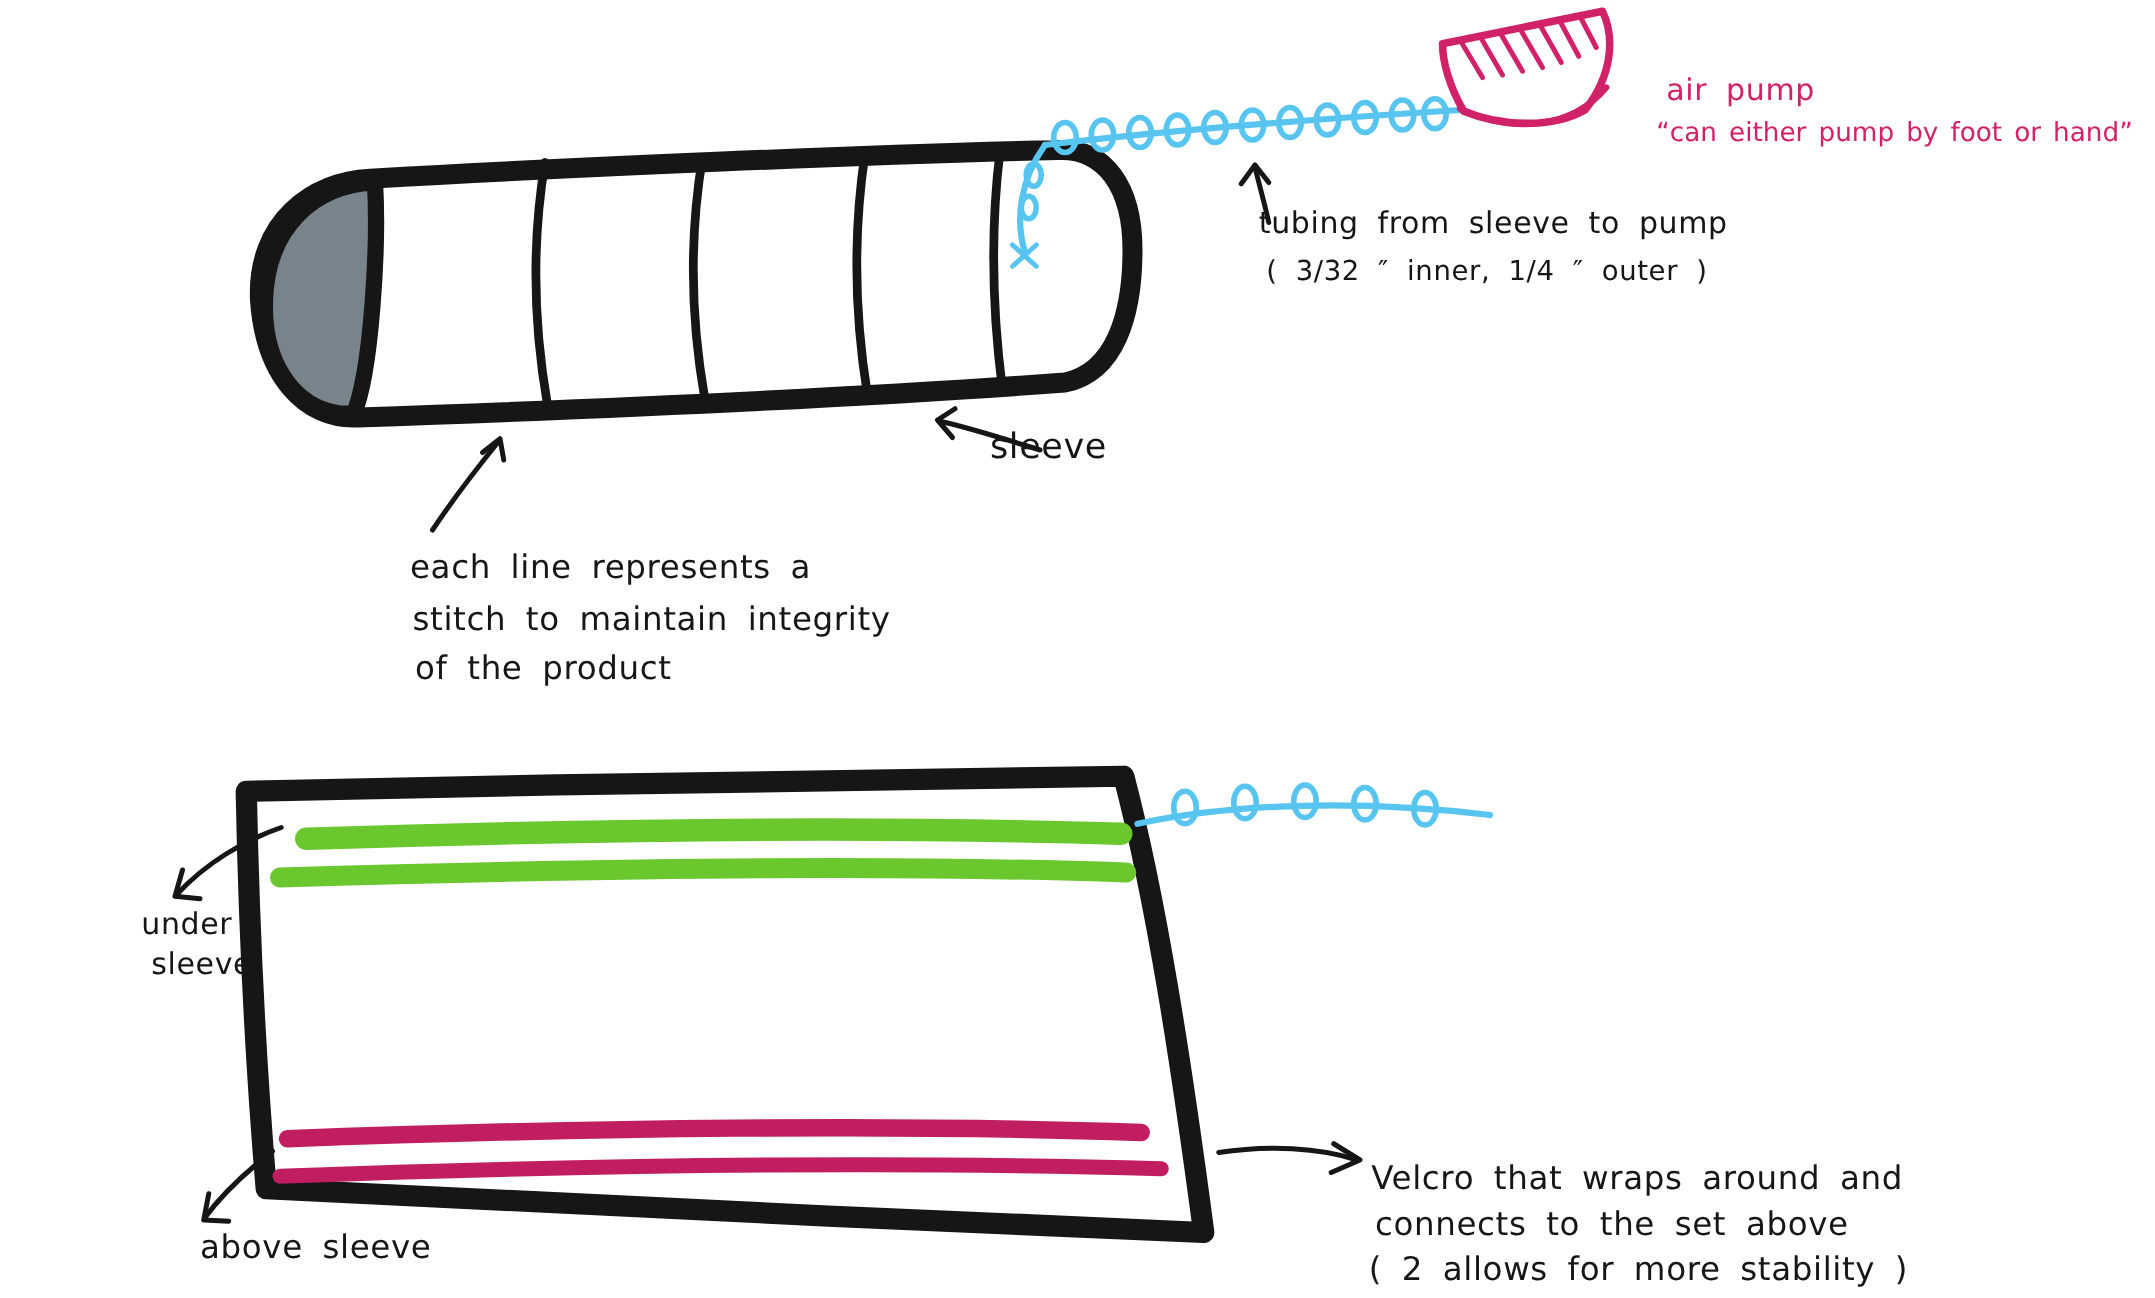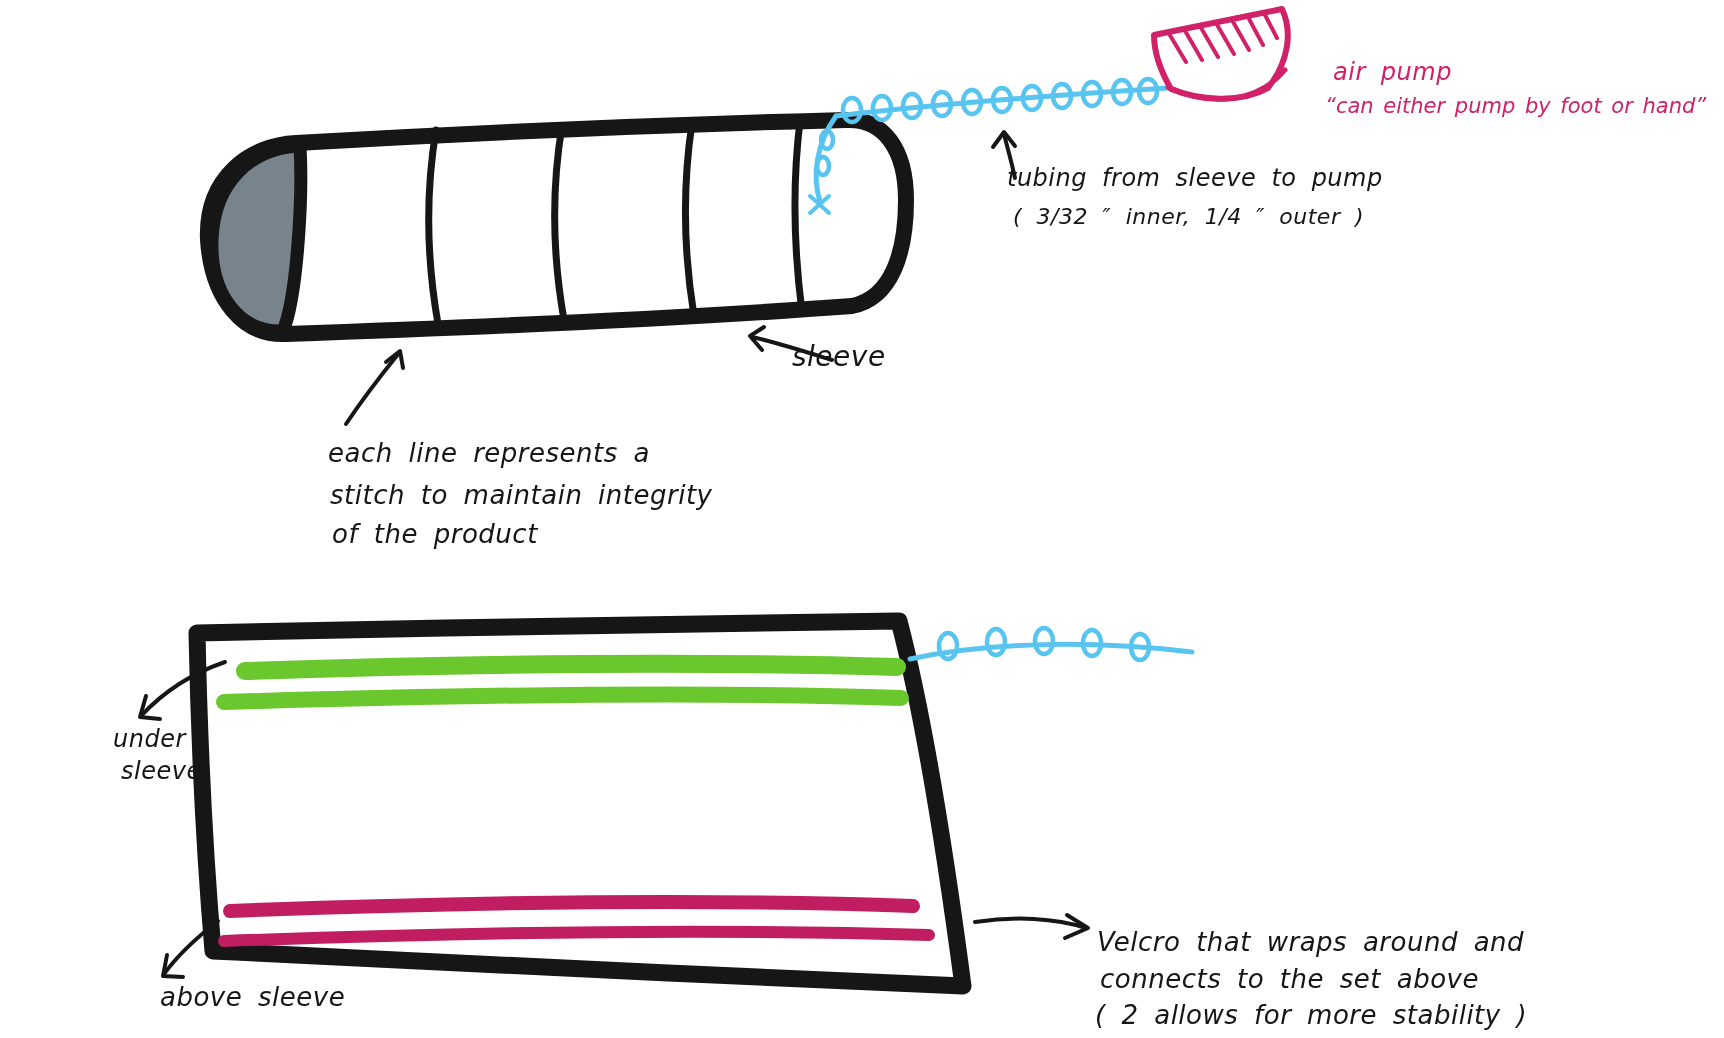--- a/index.html
+++ b/index.html
@@ -1,21 +1,21 @@
 <!DOCTYPE html>
 <html style="--ink: #161616; --pink: #d02169; --magenta: #c01e61; --green: #6ac72d; --blue: #58c4f0; --cap: #77848b; --background: #ffffff;"><head>
 <meta charset="utf-8">
 <style>
   :root{
     --ink:#161616; --pink:#d02169; --magenta:#c01e61;
     --green:#6ac72d; --blue:#58c4f0; --cap:#77848b; --background:#ffffff;
   }
   html,body{margin:0;padding:0;background:var(--background);}
   .canvas{position:relative;width:1724px;height:1038px;overflow:hidden;background:var(--background);
-          font-family:"DejaVu Sans",sans-serif;font-style:italic;}
+          font-family:"DejaVu Sans",sans-serif;}
   svg{display:block;}
   .ink{stroke:var(--ink);fill:none;stroke-linecap:round;stroke-linejoin:round;}
   .blue{stroke:var(--blue);fill:none;stroke-linecap:round;stroke-linejoin:round;}
   .pinkline{stroke:var(--pink);fill:none;stroke-linecap:round;stroke-linejoin:round;}
   .magline{stroke:var(--magenta);fill:none;stroke-linecap:round;stroke-linejoin:round;}
   .greenline{stroke:var(--green);fill:none;stroke-linecap:round;stroke-linejoin:round;}
   text{fill:var(--ink);font-family:"DejaVu Sans",sans-serif;letter-spacing:.5px;word-spacing:7px;}
   .t24{font-size:24px;} .t22{font-size:22px;} .t26{font-size:26px;} .t28{font-size:28px;}
   .pinktext{fill:var(--pink);}
   .quote{font-size:21px;word-spacing:3px;letter-spacing:0;}

